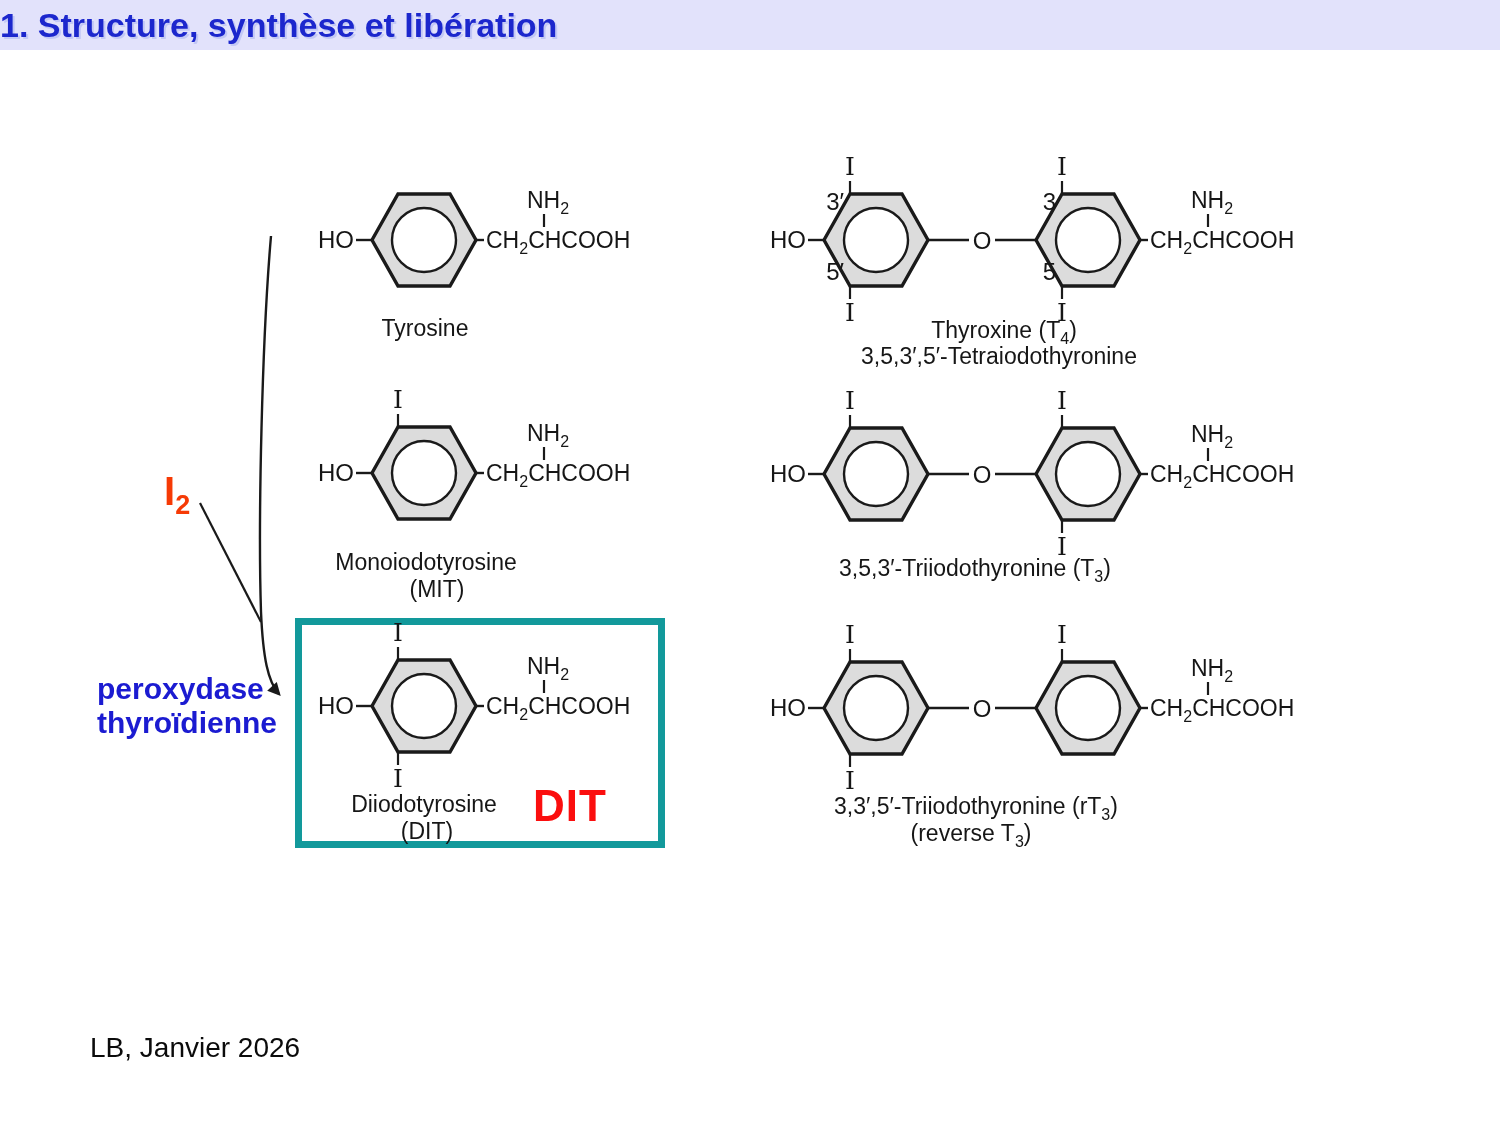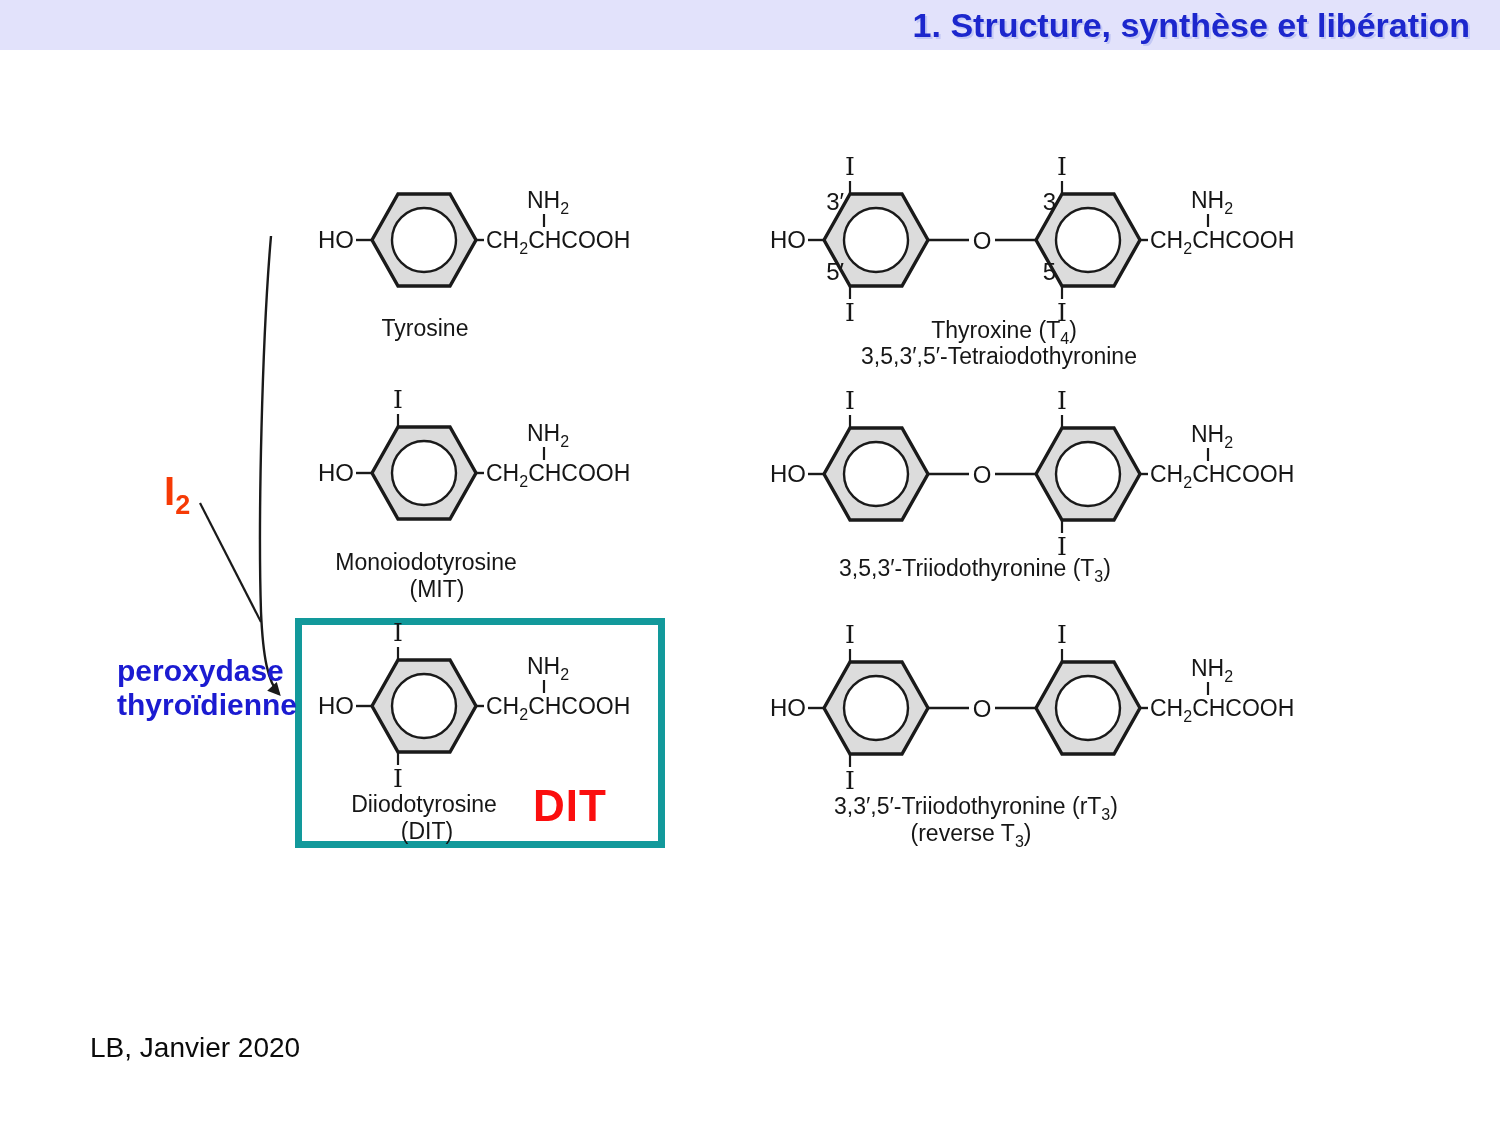--- a/index.html
+++ b/index.html
@@ -7,21 +7,21 @@
   body {
     background: var(--bg, #ffffff);
     font-family: "Liberation Sans", sans-serif;
     position: relative;
     overflow: hidden;
   }
   .slide { position:absolute; inset:0; width:1500px; height:1125px; }
   .title-bar {
     position:absolute; top:0; left:0; width:1500px; height:50px;
     background: var(--bar, #e2e2fb);
-    display:flex; align-items:center; justify-content:flex-end;
+    display:flex; align-items:center; 
     padding-right:30px;
   }
   .title-bar h1 {
     font-size:34px; font-weight:bold;
     color: var(--title, #1c27cd);
     text-shadow: 2px 2px 0 rgba(170,178,240,0.55);
     white-space:nowrap;
   }
   #diagram { position:absolute; left:0; top:0; width:1500px; height:1125px; }
   .dit-box {
@@ -29,25 +29,24 @@
     border:7px solid var(--teal, #12999b);
     background:transparent;
   }
   .i2-label {
     position:absolute; left:164px; top:471px;
     color: var(--iodine, #f63a05);
     font-weight:bold; font-size:40px; line-height:1;
   }
   .i2-label sub { font-size:27px; line-height:1; }
   .enzyme-label {
-    position:absolute; left:97px; top:654px;
+    position:absolute; left:97px; top:672px;
     color: var(--enzyme, #1b1bd1);
     font-weight:bold; font-size:30px; line-height:34px;
     white-space:nowrap;
-    margin-left:20px;
   }
   .dit-red-label {
     position:absolute; left:533px; top:784px;
     color: var(--ditred, #fb0e0e);
     font-weight:bold; font-size:44px; line-height:1;
     letter-spacing:1px;
     text-align:right;
   }
   .footer-credit {
     position:absolute; left:90px; top:1032px;
@@ -194,15 +193,15 @@
 
   <div class="i2-label"><span>I</span><sub>2</sub></div>
 
   <div class="enzyme-label">
     <div>peroxydase</div>
     <div>thyroïdienne</div>
   </div>
 
   <div class="dit-red-label">DIT</div>
 
-  <div class="footer-credit">LB, Janvier 2020</div>
+  <div class="footer-credit">LB, Janvier 2026</div>
 
 </div>
 
 </body></html>

